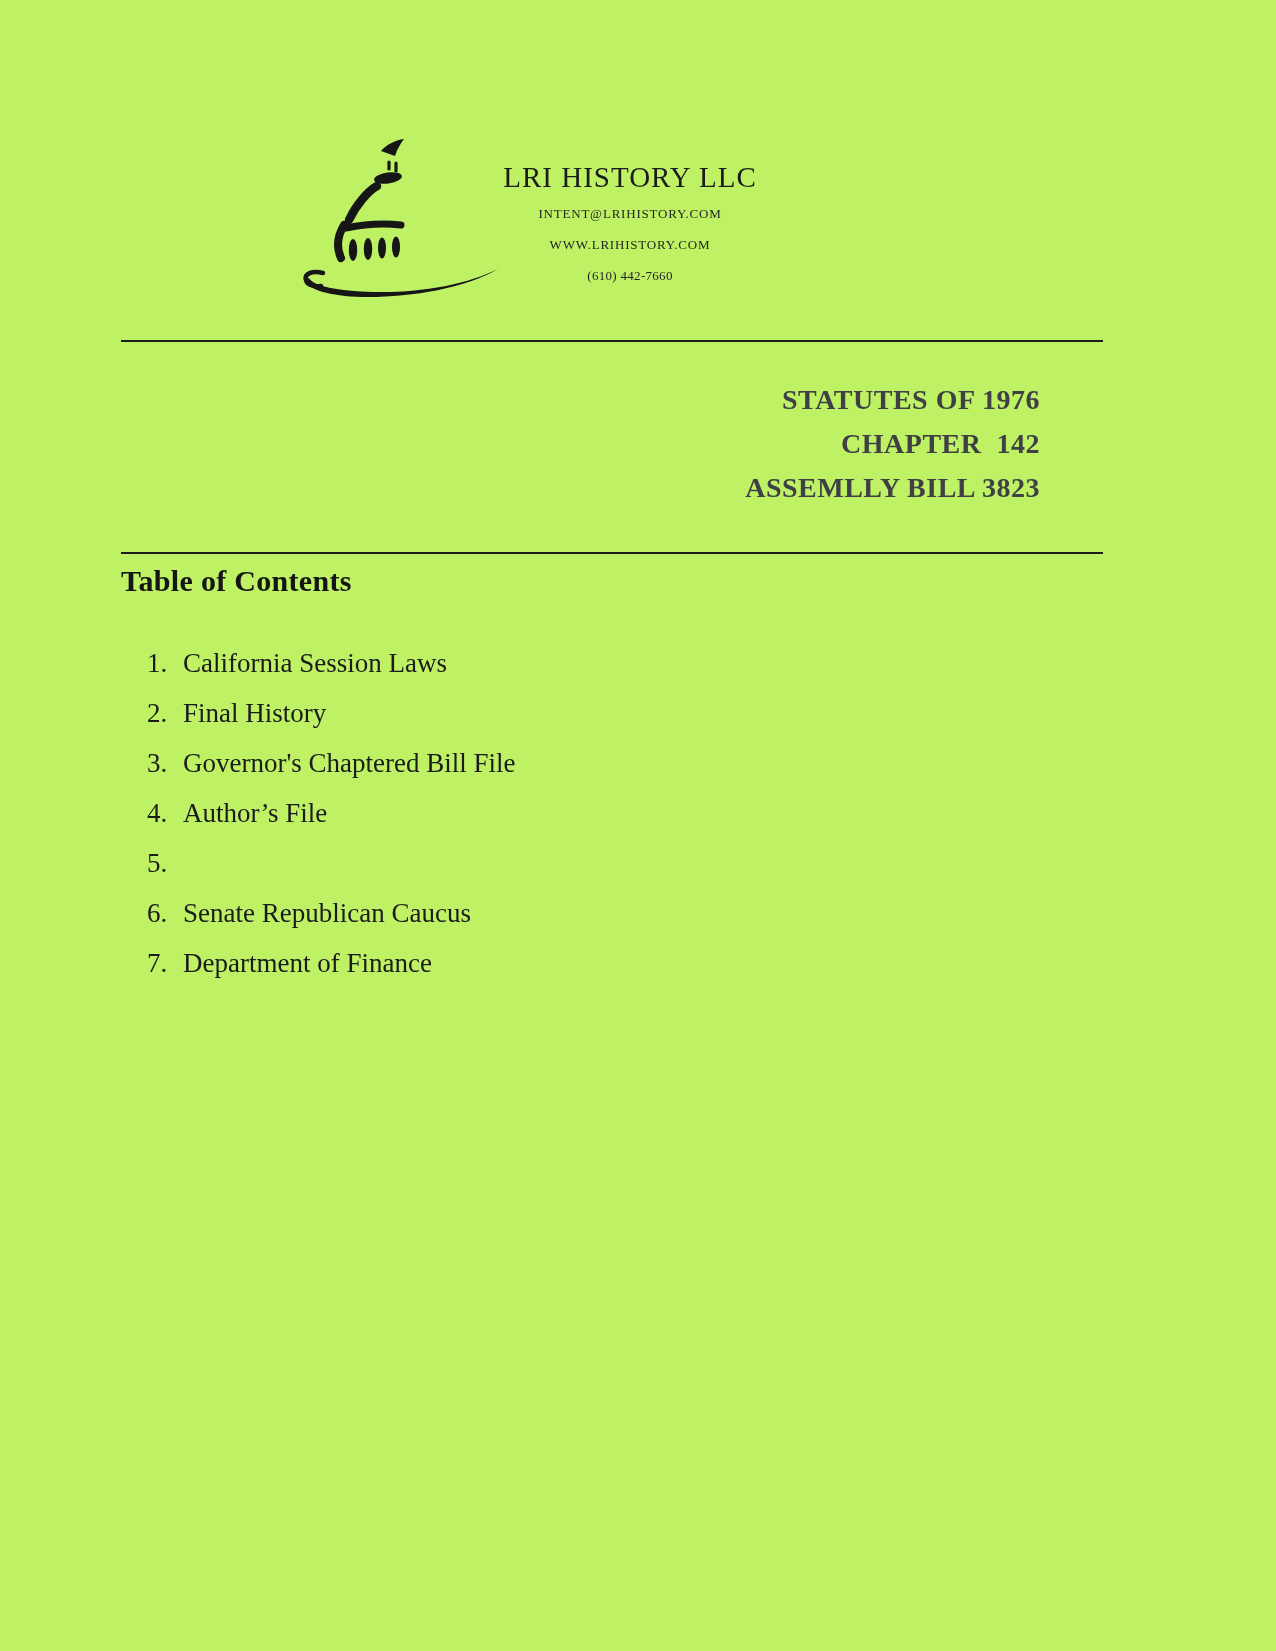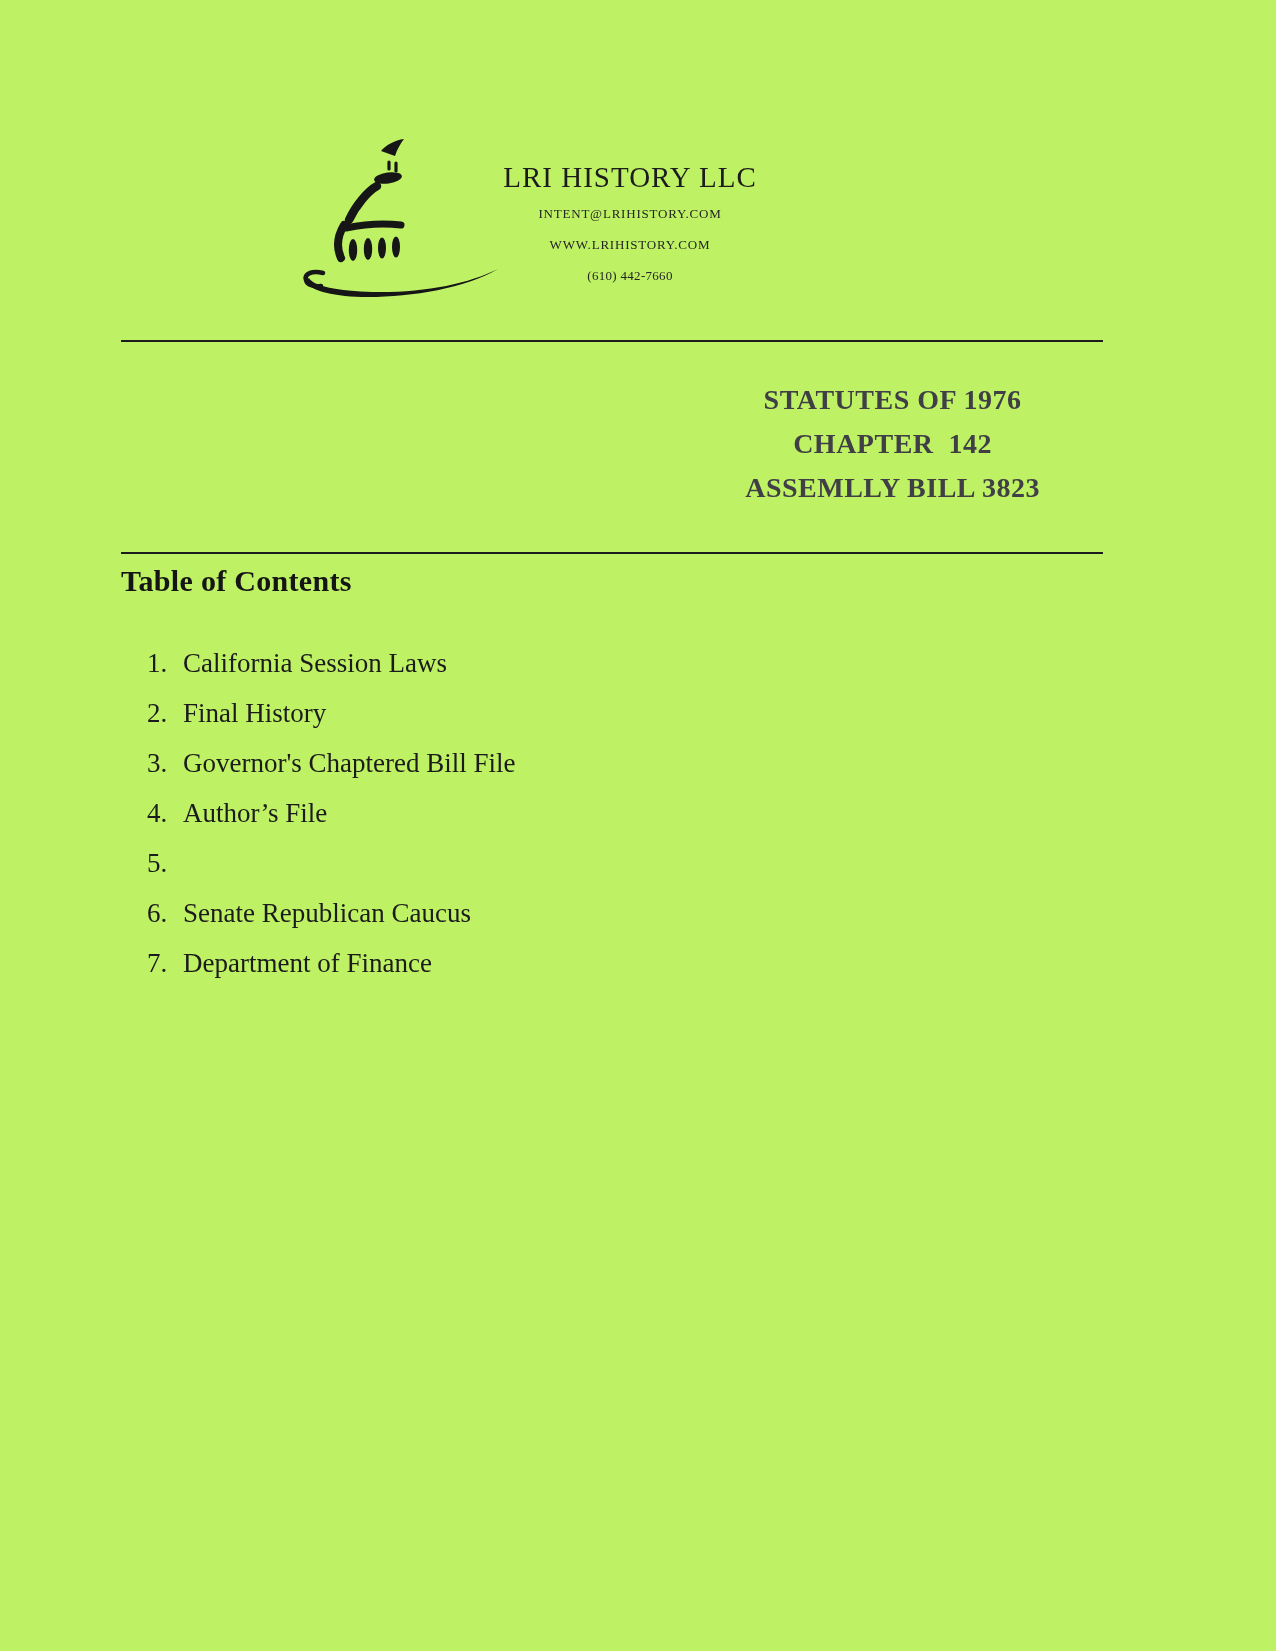--- a/index.html
+++ b/index.html
@@ -53,21 +53,21 @@
     background: #1c1c1c;
   }
   .rule-1 { top: 340px; }
   .rule-2 { top: 552px; }
 
   
   .statutes {
     position: absolute;
     right: 236px;
     top: 378px;
-    text-align: center;
+    text-align: right;
     font-weight: bold;
     font-size: 28px;
     line-height: 44px;
     color: #3f3f45;
     letter-spacing: 0.5px;
     margin-left: 24px;
   }
   .statutes div { white-space: pre; }
 
   

